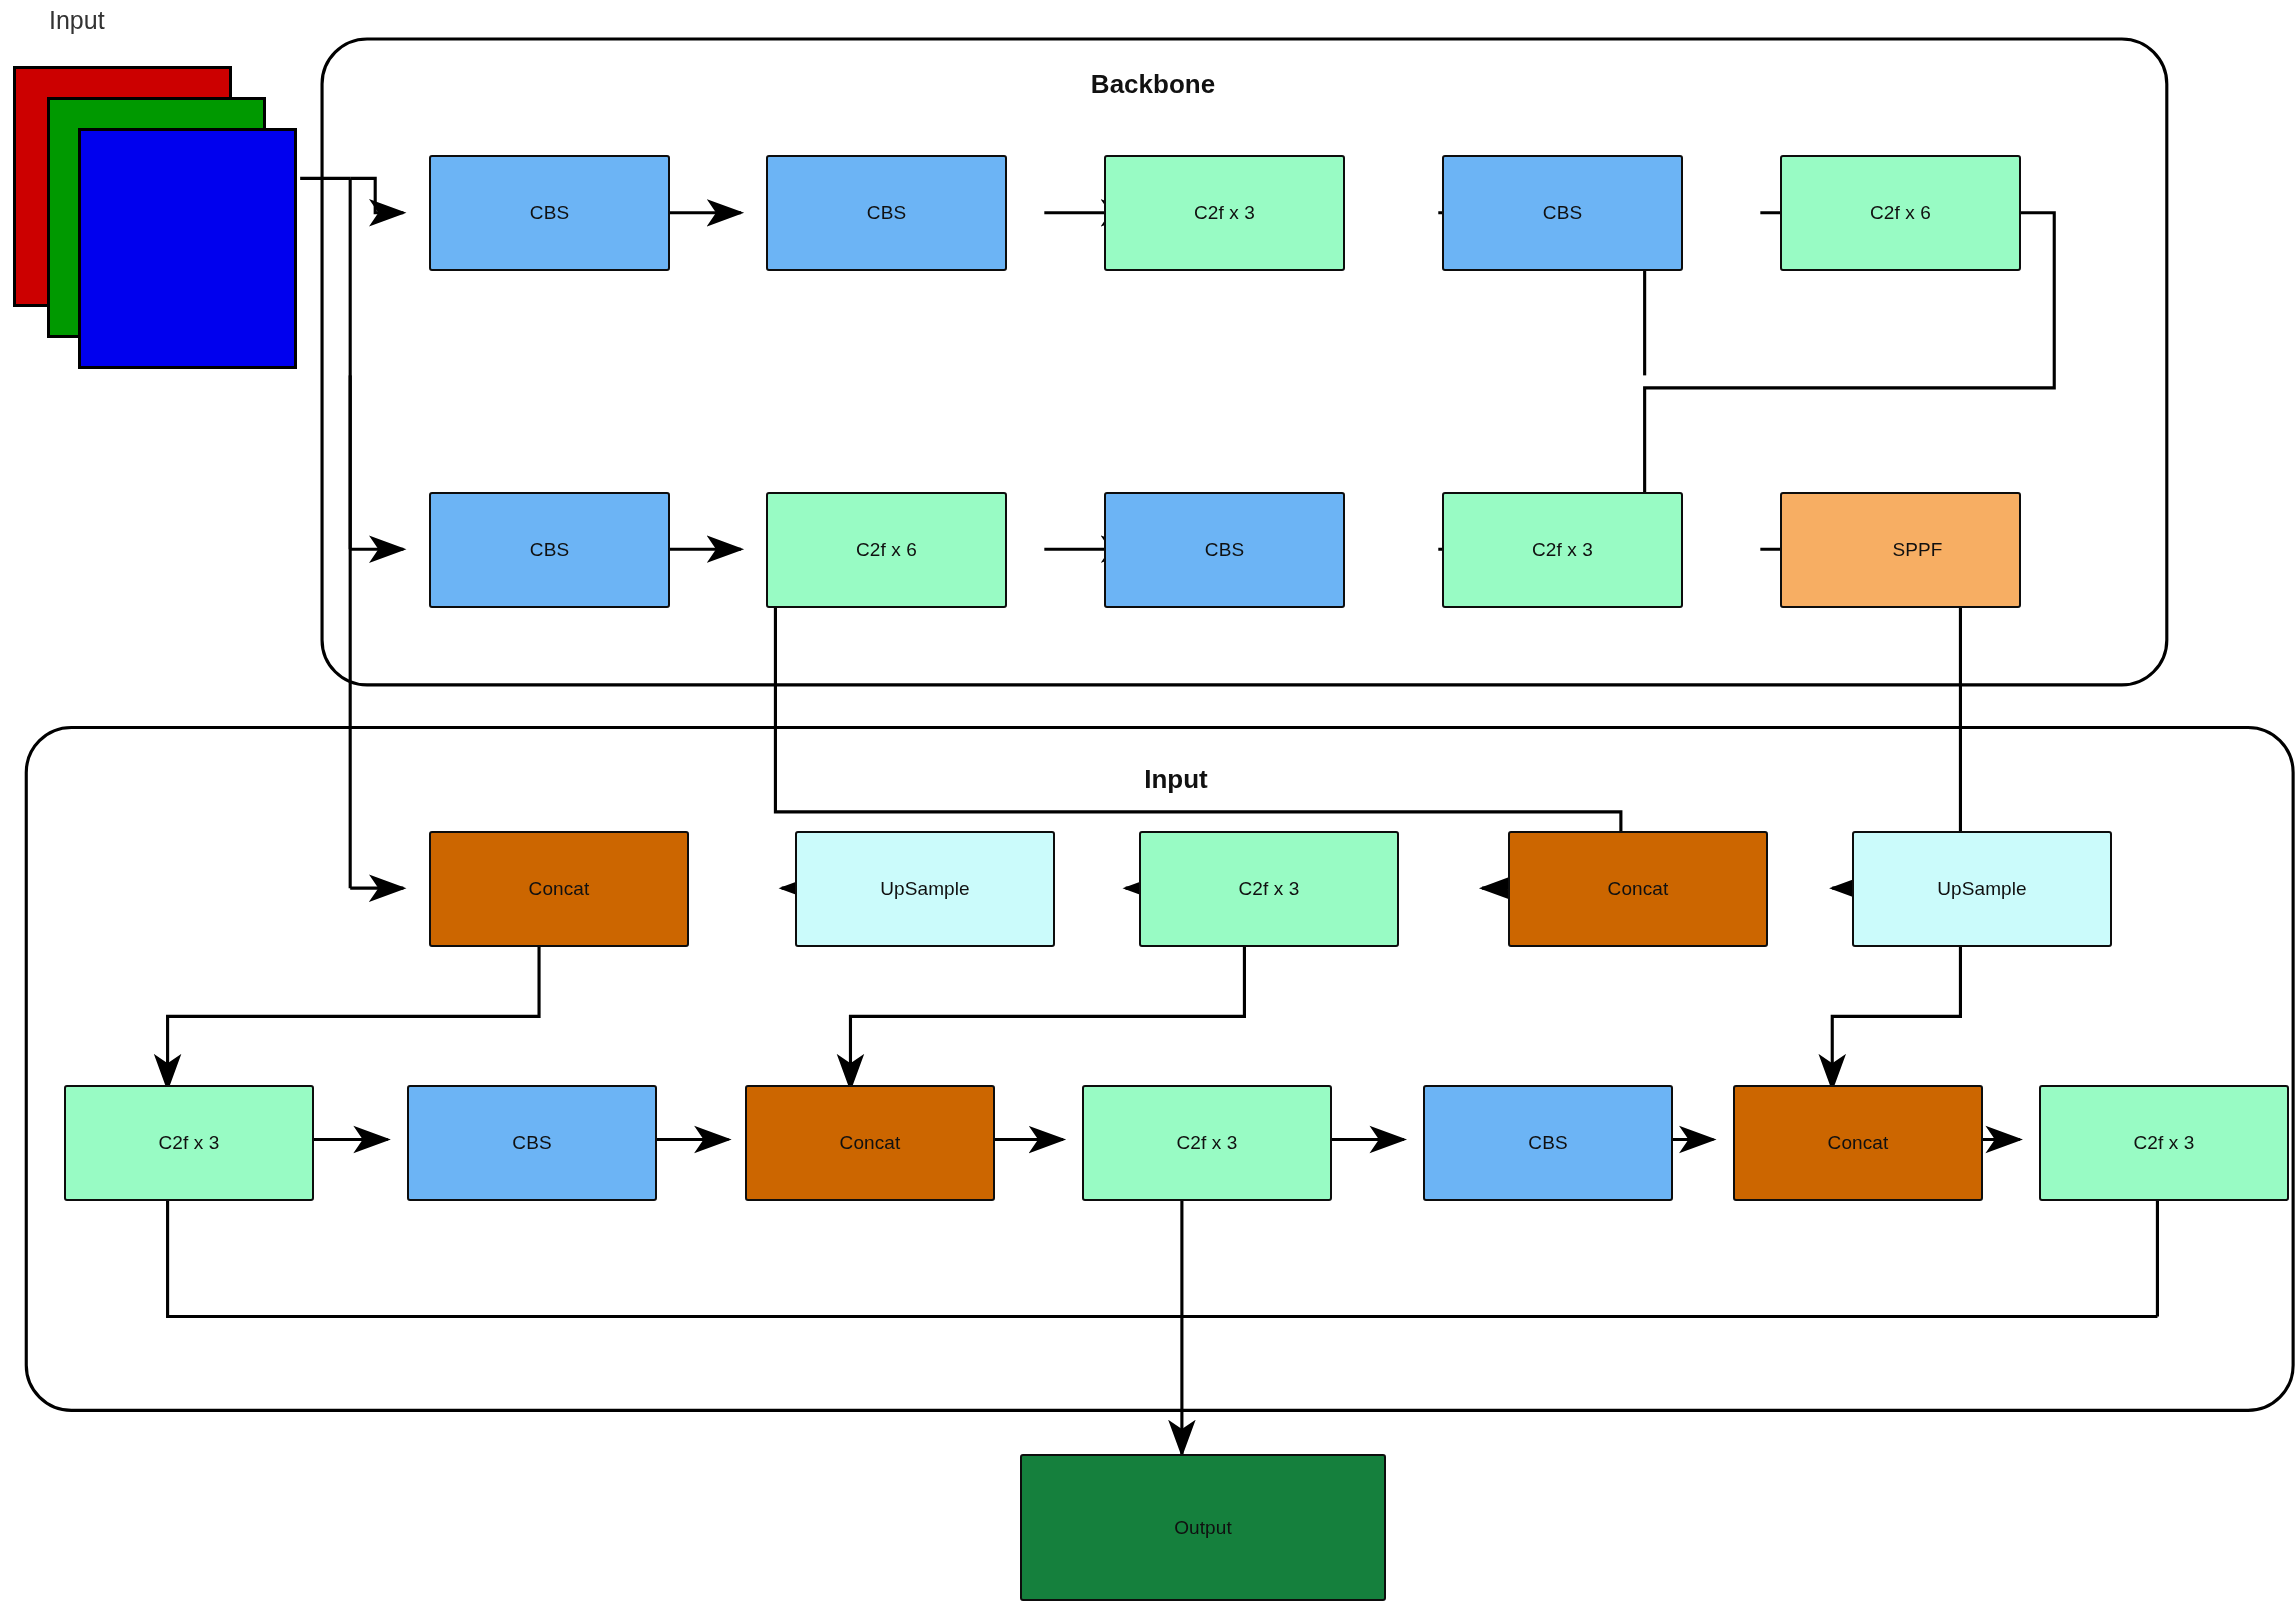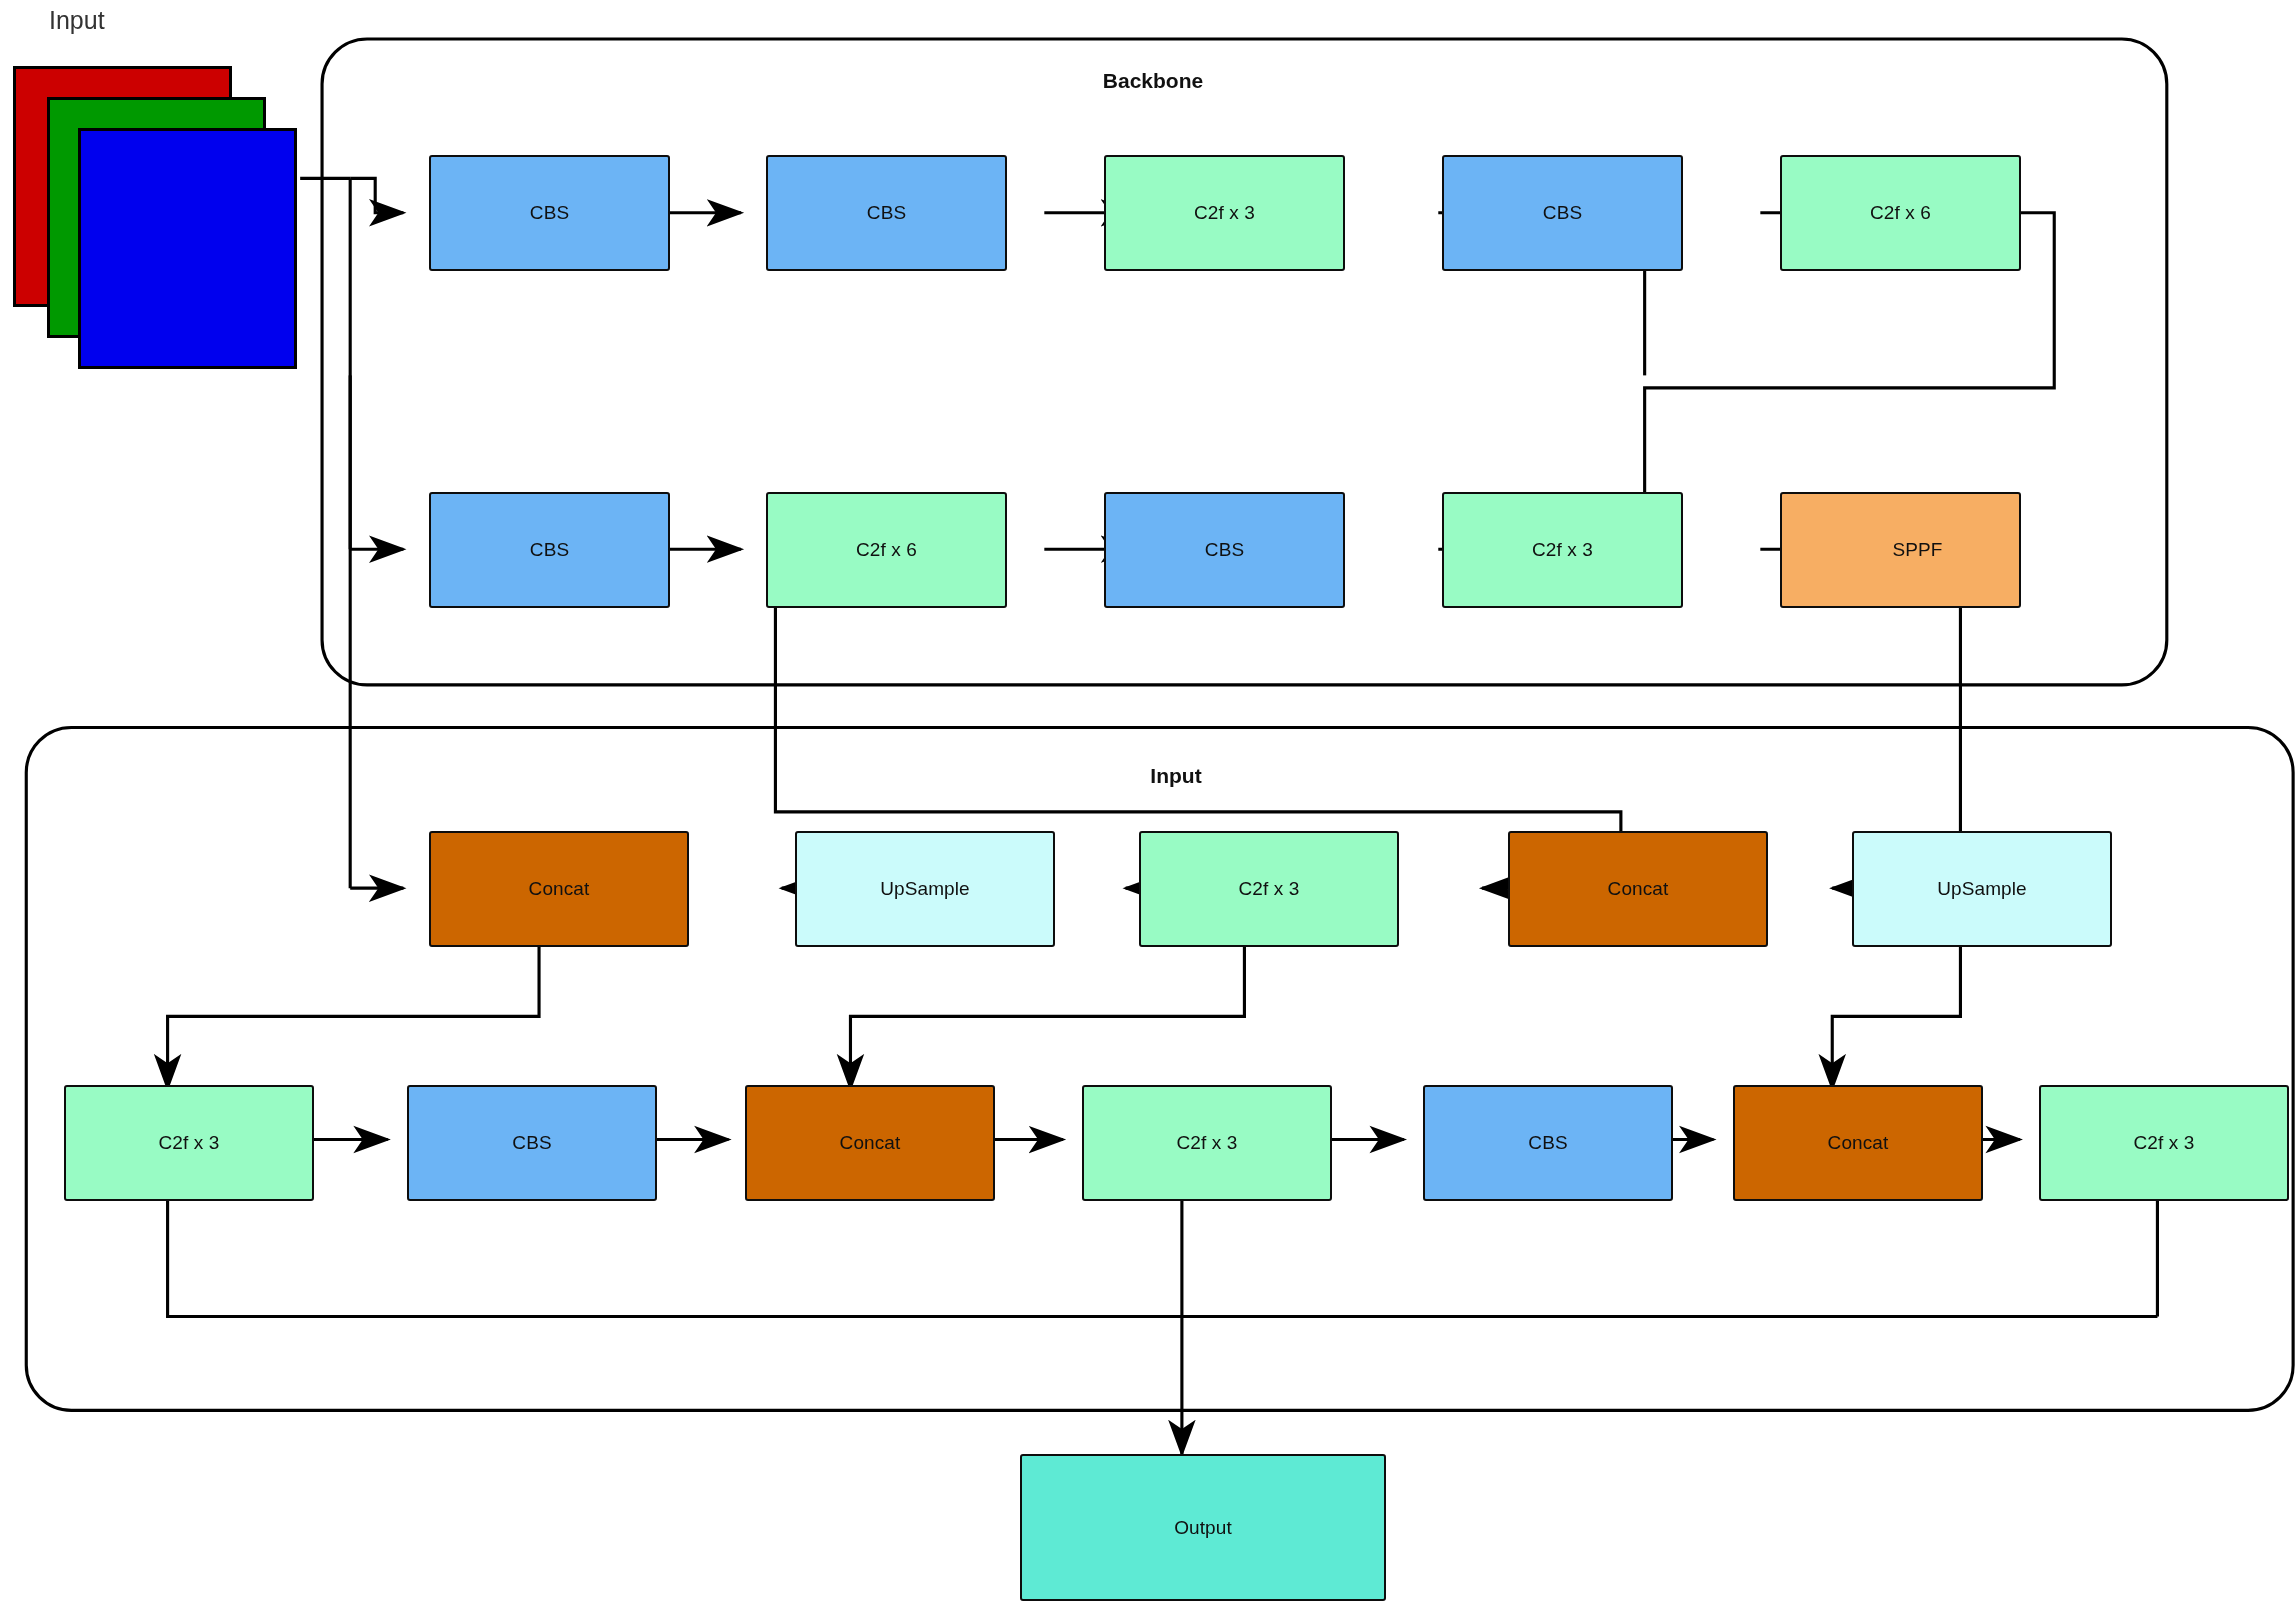--- a/index.html
+++ b/index.html
@@ -1,20 +1,20 @@
 <!DOCTYPE html>
 <html style="font-size:10px"><head>
 <meta charset="utf-8">
 <style>
   html,body{margin:0;padding:0;background:#ffffff;}
   body{font-family:"Liberation Sans", sans-serif;}
   #stage{position:relative;width:2295px;height:1620px;background:#ffffff;overflow:hidden;}
   #stage svg{position:absolute;left:0;top:0;width:2295px;height:1620px;}
   .grp-title{
-    position:absolute;font-weight:bold;font-size:21px;color:#111;
+    position:absolute;font-weight:bold;font-size:26px;color:#111;
     white-space:nowrap;transform:translateX(-50%);
   }
   .in-label{
     position:absolute;font-size:25px;color:#333;white-space:nowrap;
   }
   .node{
     position:absolute;box-sizing:border-box;
     border:2.5px solid #0d0d0d;border-radius:3px;
     display:flex;align-items:center;justify-content:center;
     font-size:19px;color:#101010;white-space:nowrap;
@@ -123,16 +123,16 @@
   <div class="node" style="left:1833px;top:831px;width:260px;height:116px;background:#CBFBFB;">UpSample</div>
 
   <div class="node" style="left:45px;top:1085px;width:250px;height:116px;background:#98FBC4;">C2f x 3</div>
   <div class="node" style="left:388px;top:1085px;width:250px;height:116px;background:#6CB4F5;">CBS</div>
   <div class="node" style="left:726px;top:1085px;width:250px;height:116px;background:#CC6600;">Concat</div>
   <div class="node" style="left:1063px;top:1085px;width:250px;height:116px;background:#98FBC4;">C2f x 3</div>
   <div class="node" style="left:1404px;top:1085px;width:250px;height:116px;background:#6CB4F5;">CBS</div>
   <div class="node" style="left:1714px;top:1085px;width:250px;height:116px;background:#CC6600;">Concat</div>
   <div class="node" style="left:2020px;top:1085px;width:250px;height:116px;background:#98FBC4;">C2f x 3</div>
 
-  <div class="node" style="left:1001px;top:1454px;width:366px;height:147px;background:#5eead4;">Output</div>
+  <div class="node" style="left:1001px;top:1454px;width:366px;height:147px;background:#15803d;">Output</div>
 
 </div>
 
 
 </body></html>

